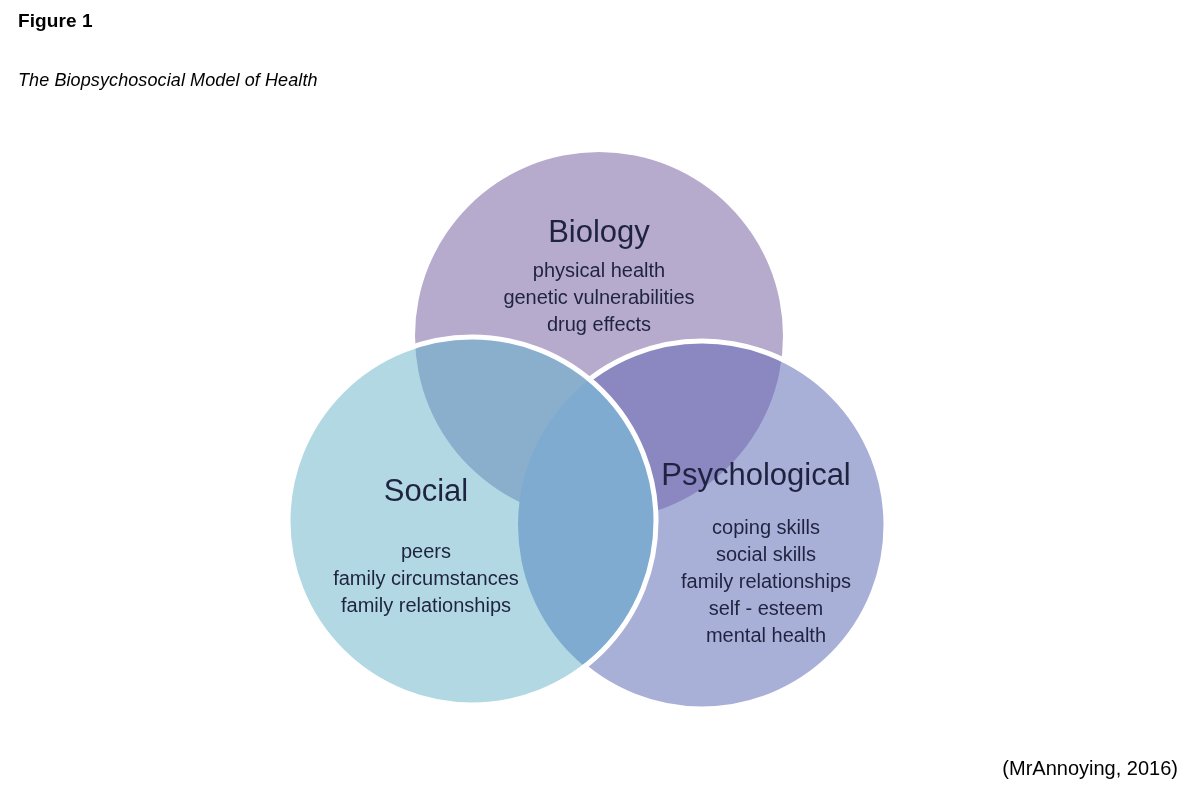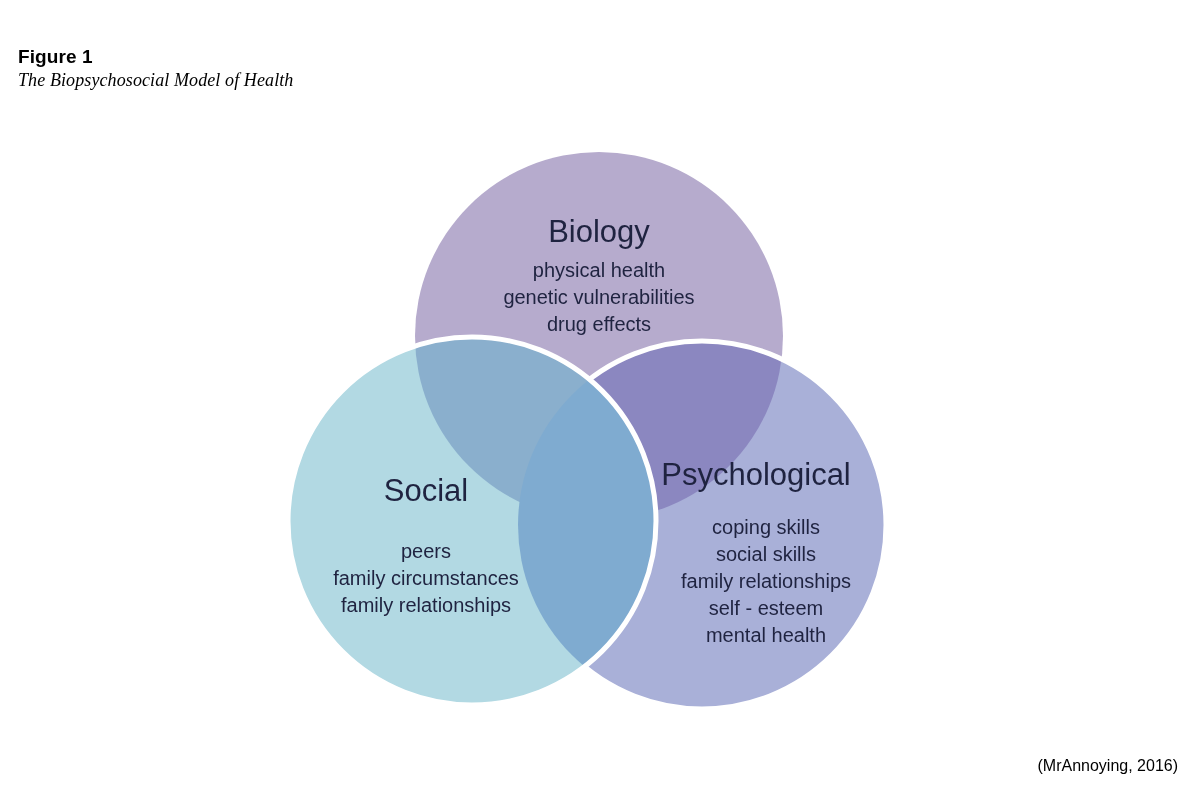--- a/index.html
+++ b/index.html
@@ -16,32 +16,30 @@
   }
 
   #figure-label {
     position: absolute;
     left: 18px;
     top: 10px;
     font-size: 19px;
     font-weight: bold;
     color: #000000;
     letter-spacing: 0.1px;
-    margin-top: 36px;
   }
 
   #figure-caption {
     position: absolute;
     left: 18px;
     top: 70px;
     font-size: 18px;
     font-style: italic;
     color: #000000;
     letter-spacing: 0.1px;
-    font-family: Liberation Serif, serif;
   }
 
   #venn-wrap {
     position: absolute;
     left: 0;
     top: 110px;
     width: 949px;
     height: 640px;
   }
 
@@ -59,21 +57,21 @@
   .venn-item {
     font-family: "Liberation Sans", sans-serif;
     font-size: 20px;
     fill: #1f2340;
   }
 
   #citation {
     position: absolute;
     right: 14px;
     top: 757px;
-    font-size: 16px;
+    font-size: 20px;
     color: #000000;
   }
 </style>
 </head>
 <body>
 
 <div id="figure-label">Figure 1</div>
 
 <div id="figure-caption">The Biopsychosocial Model of Health</div>
 

